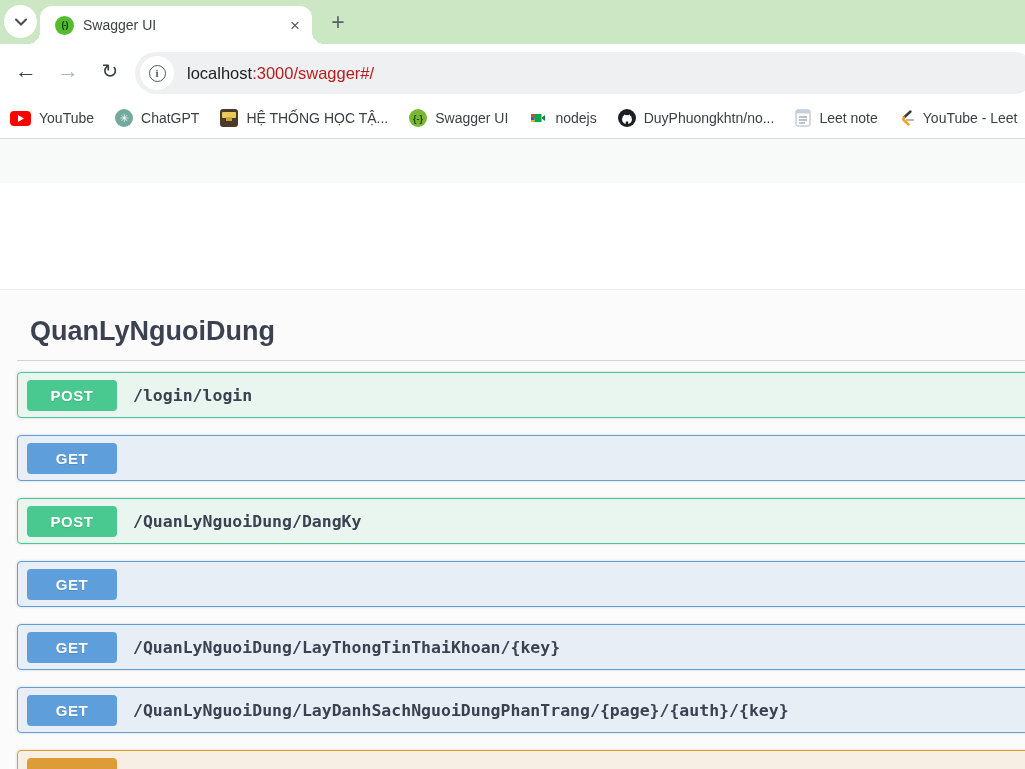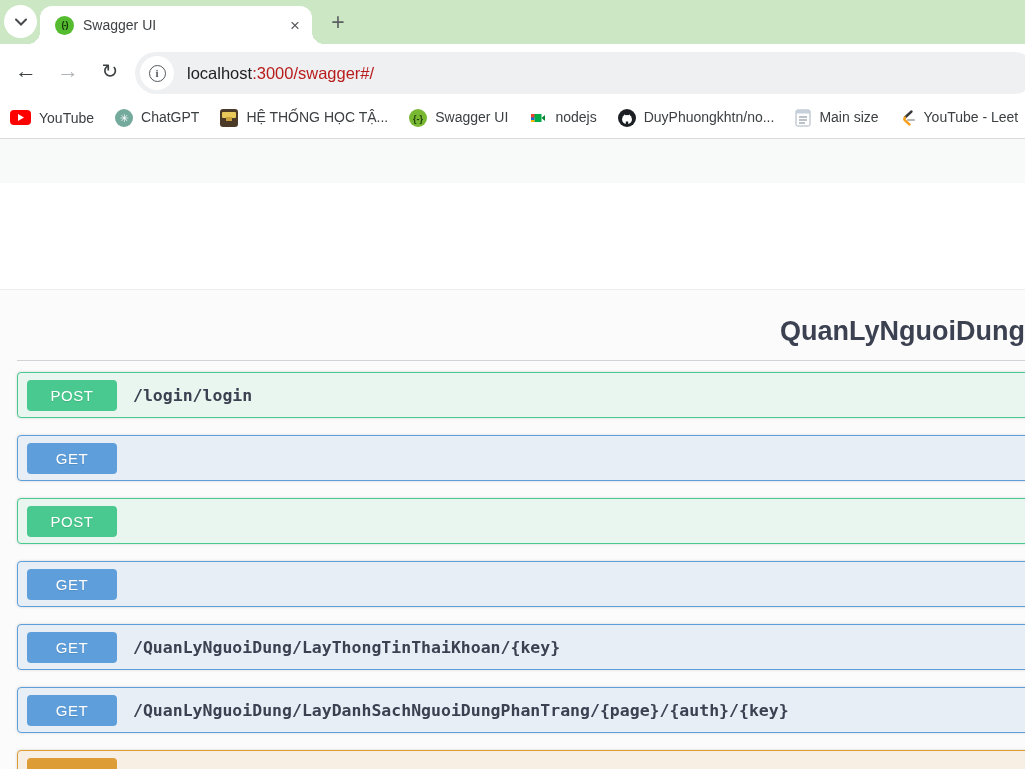--- a/index.html
+++ b/index.html
@@ -37,37 +37,37 @@
   .info-glyph{width:17px;height:17px;border:1.6px solid #55595d;border-radius:50%;
     display:flex;align-items:center;justify-content:center;font-size:11px;font-weight:bold;
     color:#55595d;font-family:"Liberation Serif",serif;}
   .url{margin-left:13px;font-size:16.5px;white-space:nowrap;}
   .url .host{color:#202124;text-align:right;}
   .url .rest{color:#b91c1c;}
 
   
   .bookmarks{position:absolute;left:0;top:98px;width:1025px;height:41px;background:#fff;
     border-bottom:1px solid #d9dbdd;display:flex;align-items:center;padding-left:10px;gap:21px;}
-  .bm{display:flex;align-items:flex-start;gap:8px;cursor:pointer;flex:0 0 auto;}
+  .bm{display:flex;align-items:center;gap:8px;cursor:pointer;flex:0 0 auto;}
   .bm-label{font-size:14px;color:#3c4043;white-space:nowrap;}
   .bm svg{display:block;}
 
   
   .band-top{position:absolute;left:0;top:139px;width:1025px;height:44px;background:#f8f9f9;}
   .content{position:absolute;left:0;top:289px;width:1025px;height:480px;background:#fbfbfb;
     border-top:1px solid #ececec;}
 
   
-  .tag-title{margin:26px 0 0 30px;font-size:27px;font-weight:bold;color:#3b4151;text-align:right;}
+  .tag-title{margin:26px 0 0 30px;font-size:27px;font-weight:bold;color:#3b4151;}
   .tag-divider{margin:13px 0 0 17px;border-top:1px solid rgba(59,65,81,.22);height:0;}
   .ops{margin:11px 0 0 17px;padding-right:0;}
   .opblock{height:46px;margin:0 -14px 17px 0;border:1px solid var(--c);border-radius:4px;
     background:var(--tint);box-shadow:0 0 3px rgba(0,0,0,.16);display:flex;align-items:center;cursor:pointer;}
   .opblock-method{margin-left:9px;min-width:90px;height:31px;border-radius:4px;background:var(--c);
-    color:#fff;font-size:15px;font-weight:normal;letter-spacing:.5px;display:flex;align-items:center;
+    color:#fff;font-size:15px;font-weight:bold;letter-spacing:.5px;display:flex;align-items:center;
     justify-content:center;text-shadow:0 1px 1px rgba(0,0,0,.12);flex:0 0 auto;}
   .opblock-path{margin-left:16px;font-family:"DejaVu Sans Mono","Liberation Mono",monospace;
     font-weight:bold;font-size:16.5px;color:#3b4151;white-space:nowrap;}
 </style>
 </head>
 <body>
 
 <div class="tabbar">
   <div class="tab-search-btn">
     <svg width="12" height="8" viewBox="0 0 12 8">
@@ -148,21 +148,21 @@
     <span class="bm-label">DuyPhuongkhtn/no...</span>
   </div>
   <div class="bm">
     <svg width="16" height="18" viewBox="0 0 16 18">
       <rect x="1" y="1" width="14" height="16" rx="1.5" fill="#fff" stroke="#a7b2bf"></rect>
       <rect x="1" y="1" width="14" height="3.5" fill="#c5d0da"></rect>
       <line x1="4" y1="8" x2="12" y2="8" stroke="#8d99a6" stroke-width="1.2"></line>
       <line x1="4" y1="11" x2="12" y2="11" stroke="#8d99a6" stroke-width="1.2"></line>
       <line x1="4" y1="14" x2="10" y2="14" stroke="#8d99a6" stroke-width="1.2"></line>
     </svg>
-    <span class="bm-label">Main size</span>
+    <span class="bm-label">Leet note</span>
   </div>
   <div class="bm">
     <svg width="16" height="18" viewBox="0 0 16 18">
       <path d="M11.5 2.5 L5 8.5" stroke="#3a3a3a" stroke-width="2.4" stroke-linecap="round" fill="none"></path>
       <path d="M5 8.5 Q3.6 10 5 11.5 L9.5 15.5" stroke="#f89f1b" stroke-width="2.4" stroke-linecap="round" fill="none"></path>
       <line x1="8" y1="11" x2="14" y2="11" stroke="#b6b6b6" stroke-width="2.2" stroke-linecap="round"></line>
     </svg>
     <span class="bm-label">YouTube - Leet</span>
   </div>
 </div>
@@ -177,20 +177,21 @@
     <span class="opblock-method">POST</span>
     <span class="opblock-path">/login/login</span>
   </div>
 
   <div class="opblock" style="--c: #5e9fdb; --tint: #e8eef6;">
     <span class="opblock-method">GET</span>
   </div>
 
   <div class="opblock" style="--c: #49c98f; --tint: #e9f6ef;">
     <span class="opblock-method">POST</span>
+    <span class="opblock-path">/QuanLyNguoiDung/DangKy</span>
   </div>
 
   <div class="opblock" style="--c: #5e9fdb; --tint: #e8eef6;">
     <span class="opblock-method">GET</span>
   </div>
 
   <div class="opblock" style="--c: #5e9fdb; --tint: #e8eef6;">
     <span class="opblock-method">GET</span>
     <span class="opblock-path">/QuanLyNguoiDung/LayThongTinThaiKhoan/{key}</span>
   </div>

